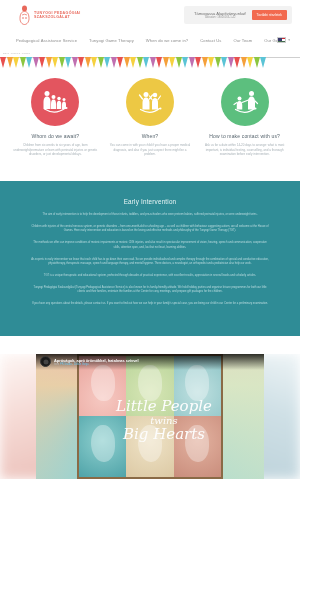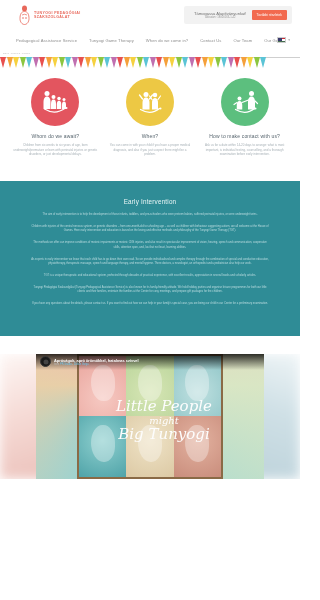--- a/index.html
+++ b/index.html
@@ -366,22 +366,22 @@
               <div class="art-blob"></div>
             </div>
           <div class="art-cell c6">
               <div class="art-blob"></div>
             </div>
         </div>
       </div>
 
       <div class="v-text">
         <span class="vt1">Little People</span>
-        <span class="vt2">might</span>
-        <span class="vt3">Big Tunyogi</span>
+        <span class="vt2">twins</span>
+        <span class="vt3">Big Hearts</span>
       </div>
 
       <div class="video-bar">
         <div class="v-avatar"></div>
         <div>
           <div class="v-title">Apróságok, apró örömökkel, hatalmas szívvel</div>
           <div class="v-sub">
             <span>from</span>
             <b>PR Studio</b>
             <span>-</span>

